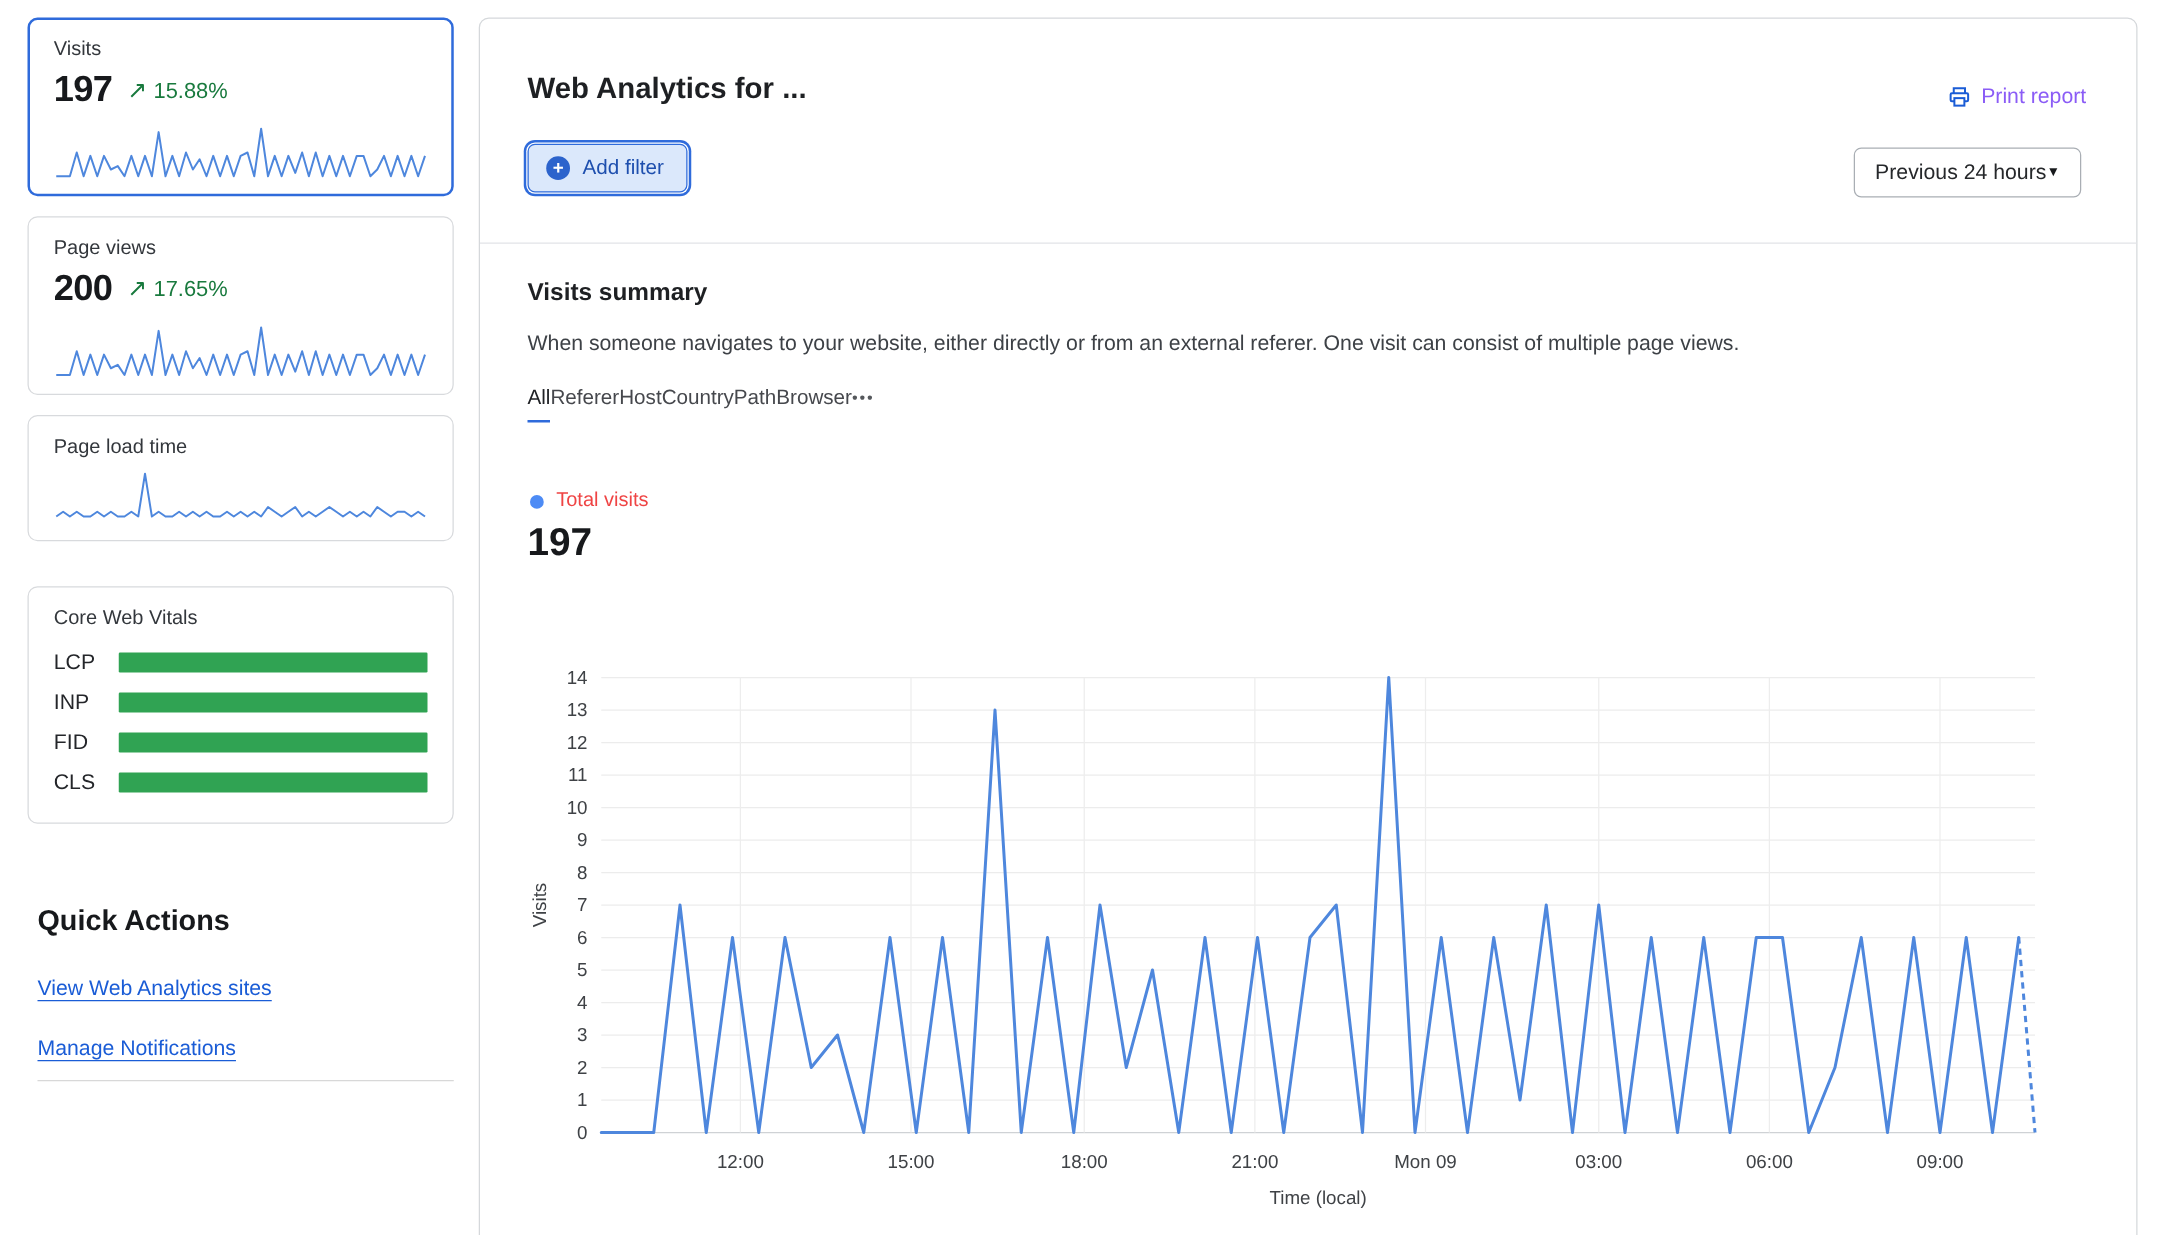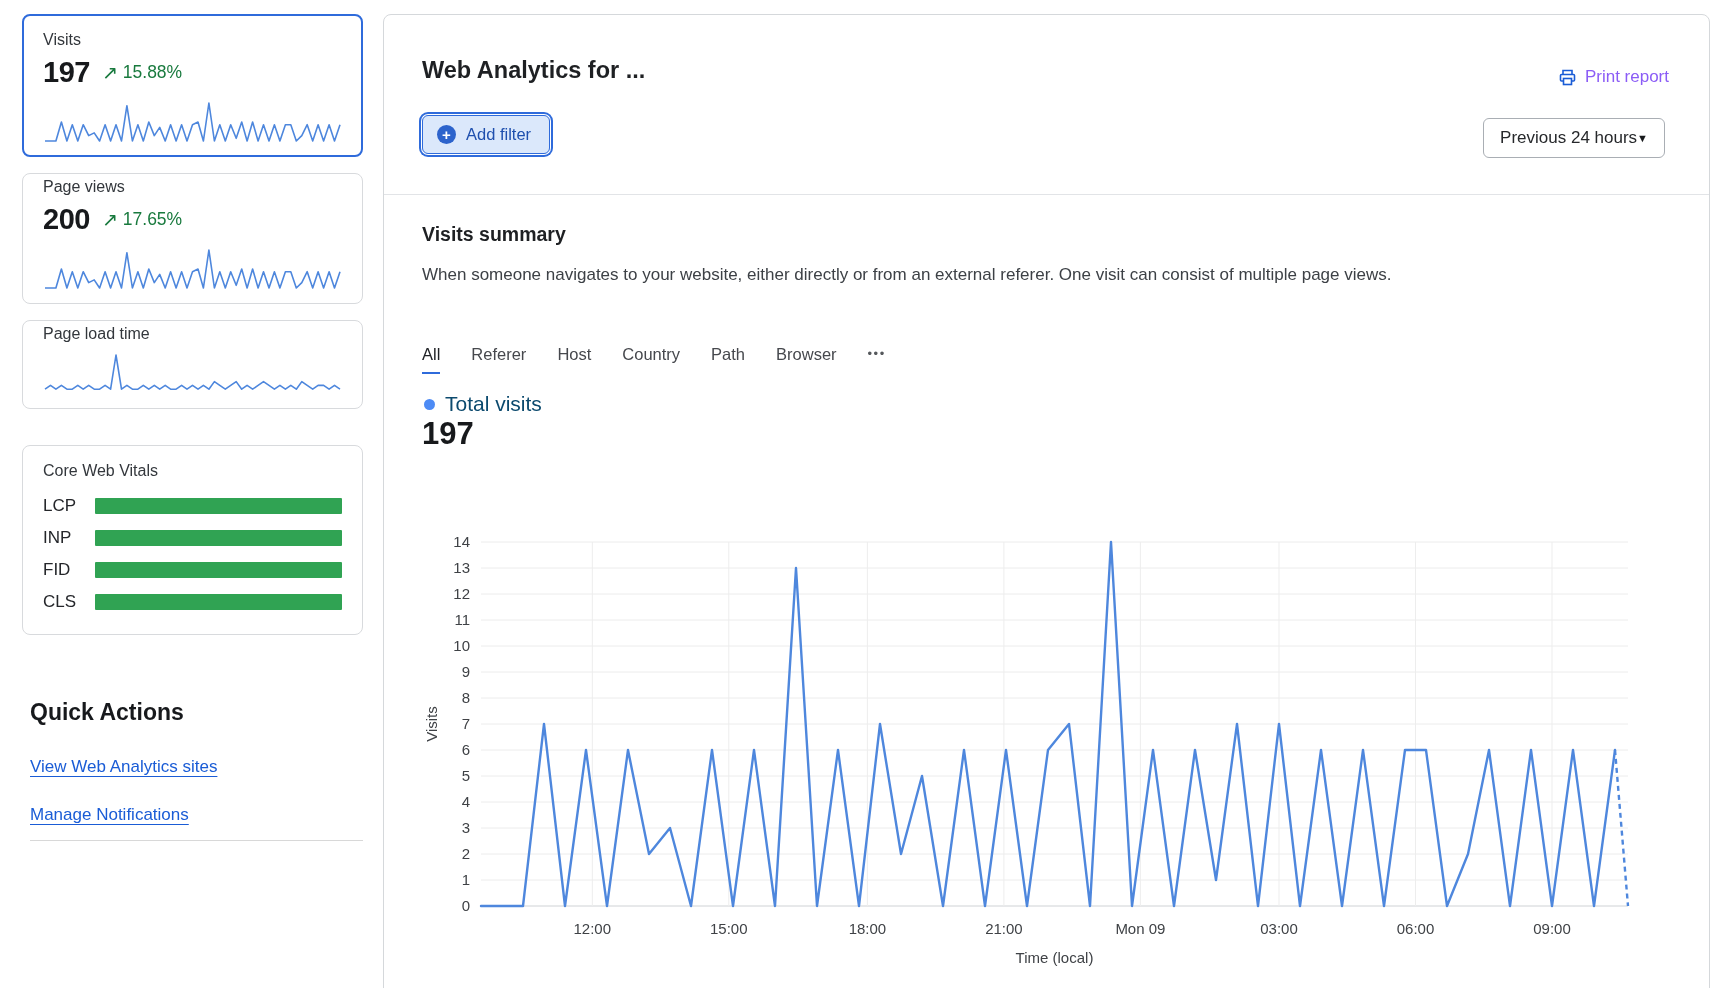--- a/index.html
+++ b/index.html
@@ -3,21 +3,21 @@
 <meta charset="utf-8">
 <style>
   * { box-sizing: border-box; margin: 0; padding: 0; }
   html,body { width:1730px; height:988px; overflow:hidden; background:#ffffff;
     font-family:"Liberation Sans","DejaVu Sans",sans-serif; color:#202124; }
   body { position:relative; }
 
   
   .sidebar { position:absolute; left:22px; top:14px; width:341px; }
   .card { background:#fff; border:1px solid #d8dadd; border-radius:8px;
-          padding:4px 20px 12px; margin-bottom:16px; }
+          padding:16px 20px 12px; margin-bottom:16px; }
   .card.selected { border:2px solid #2f6bdb; padding:15px 19px 11px; }
   .m-label { font-size:16px; color:#33373c; margin-bottom:7px; }
   .m-row { display:flex; align-items:center; margin-bottom:9px; }
   .m-value { font-size:29px; font-weight:700; color:#17191c; letter-spacing:-0.5px; }
   .m-trend { display:flex; align-items:center; margin-left:12px; color:#197a3e; }
   .m-trend .arrow { font-size:19px; margin-right:5px; }
   .m-trend .pct { font-size:17.5px; }
   .spark { width:100%; height:46px; display:block; }
 
   .cwv { padding:16px 20px 10px;margin-top:36px; }
@@ -47,29 +47,29 @@
                  display:flex; align-items:center; justify-content:center;
                  font-size:15px; font-weight:700; line-height:1; }
   .range-btn { position:absolute; right:44px; top:103px; display:flex; align-items:center; 
                border:1px solid #a9aeb4; border-radius:6px; padding:9px 16px;
                font-size:17px; color:#26282b; background:#fff; cursor:pointer; }
   .range-btn .caret { font-size:11px; color:#17191c; }
   .header-divider { position:absolute; left:0; right:0; top:179px; height:1px; background:#e2e4e7; }
 
   .sum-title { position:absolute; left:38px; top:208px; font-size:19.5px; font-weight:700; color:#1e2023; }
   .sum-desc { position:absolute; left:38px; top:250px; font-size:17px; color:#3d4146; }
-  .tabs { position:absolute; left:38px; top:294px; display:flex; gap:31px; align-items:center;margin-top:36px; }
+  .tabs { position:absolute; left:38px; top:294px; display:flex; align-items:center; }
   .tab { font-size:16.5px; color:#46484d; cursor:pointer; position:relative; padding-bottom:10px; }
   .tab.active { color:#202226; }
   .tab.active::after { content:""; position:absolute; left:0; right:0; bottom:0; height:2.5px; background:#2f6bdb; }
   .tab-more { font-size:13px; letter-spacing:1.5px; color:#55585c; cursor:pointer; padding-bottom:12px; }
 
   .legend { position:absolute; left:40px; top:377px; display:flex; align-items:center; gap:10px; }
   .legend-dot { width:11px; height:11px; border-radius:50%; background:#4d8bf5; }
-  .legend-label { font-size:21px; color:#0c4a6e; }
+  .legend-label { font-size:16px; color:#ef4444; }
   .total-num { position:absolute; left:38px; top:401px; font-size:31px; font-weight:700; color:#17191c; }
   .main-chart { position:absolute; left:40px; top:500px; }
 </style>
 </head>
 <body>
 
 <aside class="sidebar">
 
   <div class="card selected">
     <div class="m-label">Visits</div>

